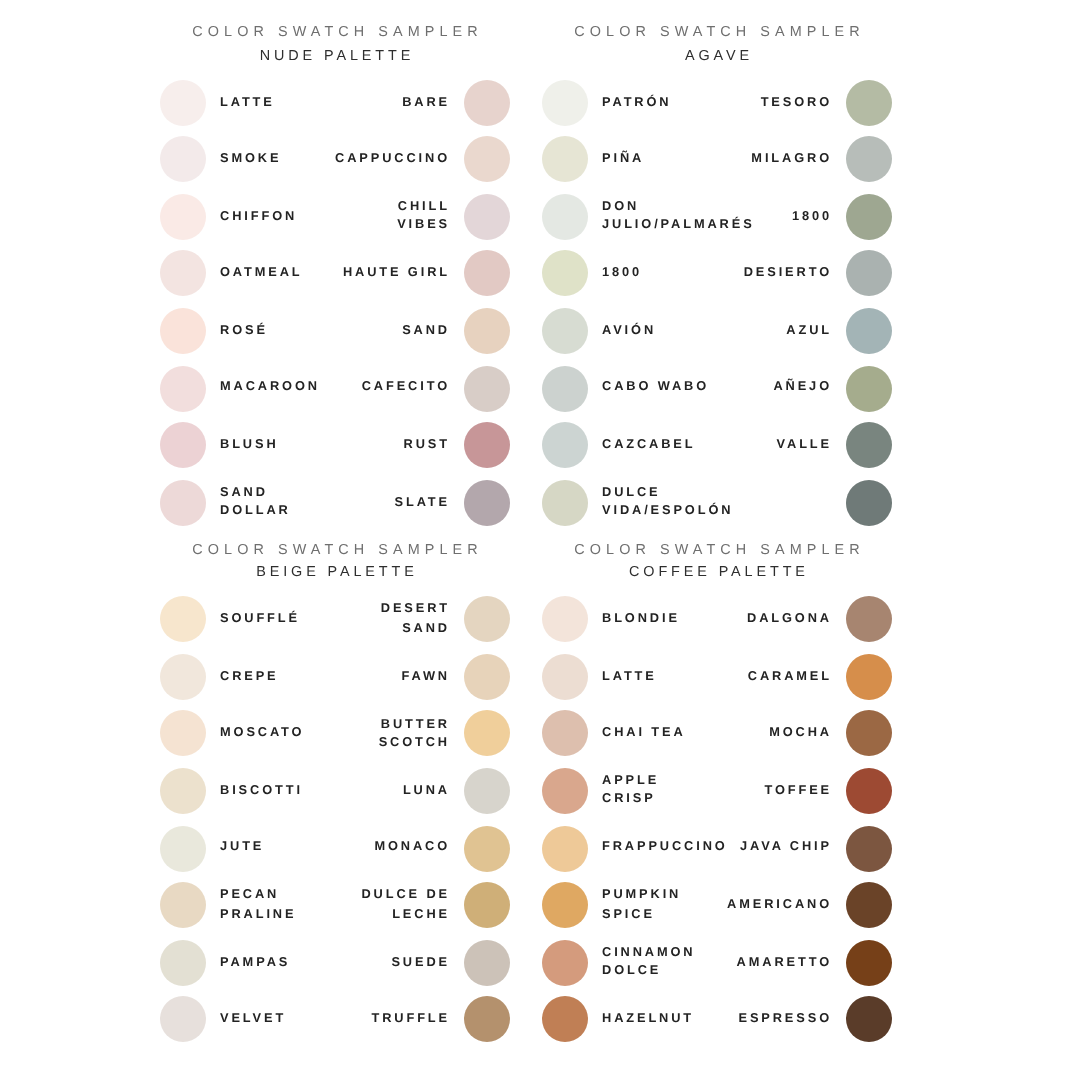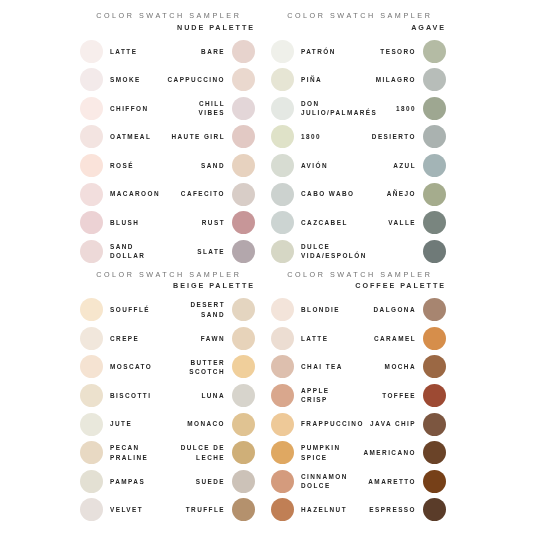--- a/index.html
+++ b/index.html
@@ -39,28 +39,27 @@
     text-transform:uppercase;
     white-space:nowrap;
     line-height:1.1;
     display:block;
     text-indent:2.55px;
   }
   .palette-title{
     font-size:7.2px;
     letter-spacing:1.95px;
     color:#2e2e2e;
-    font-weight:700;
+    font-weight:400;
     text-transform:uppercase;
     white-space:nowrap;
     line-height:1.1;
     margin-top:4px;
     display:block;
     text-indent:1.95px;
-    text-align:right;
   }
   .rows{
     display:flex;
     flex-direction:column;
     flex:1 1 auto;
     justify-content:flex-start;
   }
   .row{
     display:flex;
     align-items:center;

